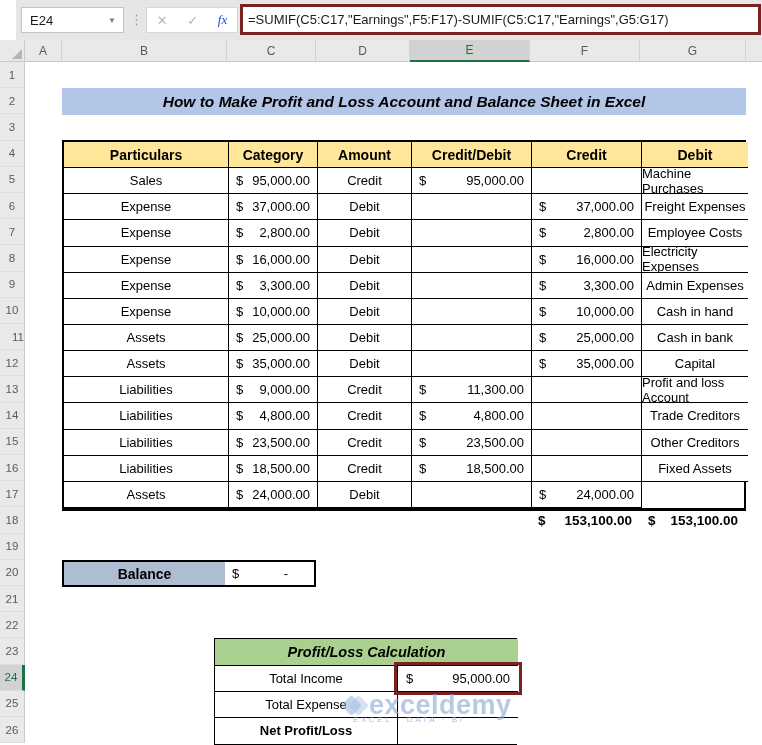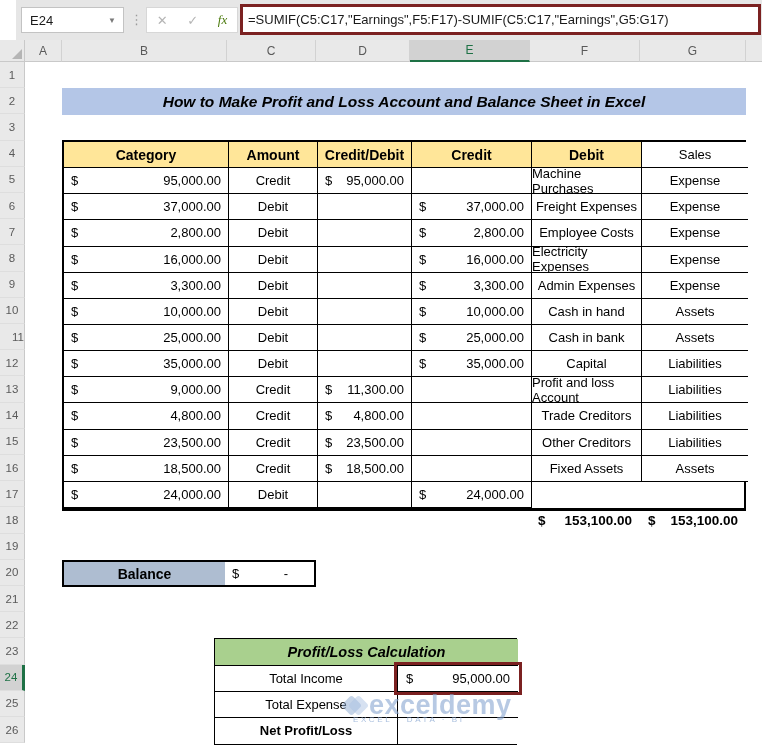--- a/index.html
+++ b/index.html
@@ -18,21 +18,21 @@
   #namebox .nb-text { flex:1; padding-left:8px; font-size:13px; color:#1a1a1a; }
   #namebox .nb-arrow { width:22px; text-align:center; font-size:8px; color:#7a7a7a; }
   #sep-dots { position:absolute; left:114px; top:9px; width:12px; height:22px;
     color:#9a9a9a; font-size:13px; line-height:22px; text-align:center; }
   #fx-group {
     position:absolute; left:130px; top:7px; width:92px; height:26px;
     background:#fff; border:1px solid #d7d7d7; display:flex; align-items:center; justify-content:space-around;
   }
   .fxg-cancel { color:#b5b5b5; font-size:13px; }
   .fxg-enter  { color:#b5b5b5; font-size:13px; }
-  .fxg-fx     { color:#4d7c0f; font-size:13px; font-style:italic; font-family:"Liberation Serif", serif;text-align:center; }
+  .fxg-fx     { color:#1d4ed8; font-size:13px; font-style:italic; font-family:"Liberation Serif", serif;text-align:center; }
   #formula-box {
     position:absolute; left:224px; top:4px; width:521px; height:31px;
     background:#fff; border:3px solid #7b2121; display:flex; align-items:center;
   }
   #formula-text { font-size:13px; color:#1a1a1a; padding-left:5px; white-space:nowrap; letter-spacing:0; }
 
   
   #corner {
     position:absolute; left:0; top:40px; width:25px; height:22px;
     background:#e9e9e9; border-right:1px solid #c9c9c9; border-bottom:1px solid #c9c9c9;
@@ -202,20 +202,21 @@
       <div class="row-h" style="top: 612.2px; height: 26.2px;">22</div>
       <div class="row-h" style="top: 638.4px; height: 26.2px;">23</div>
       <div class="row-h sel" style="top: 664.6px; height: 26.2px;">24</div>
       <div class="row-h" style="top: 690.8px; height: 26.2px;">25</div>
       <div class="row-h" style="top: 717px; height: 26.2px;">26</div>
     </div>
 
   <div id="title-banner">How to Make Profit and Loss Account and Balance Sheet in Excel</div>
 
   <div id="main-table">
+      <div class="mt-cell mt-head">Particulars</div>
       <div class="mt-cell mt-head">Category</div>
       <div class="mt-cell mt-head">Amount</div>
       <div class="mt-cell mt-head">Credit/Debit</div>
       <div class="mt-cell mt-head">Credit</div>
       <div class="mt-cell mt-head">Debit</div>
       <div class="mt-cell">Sales</div>
       <div class="mt-cell money">
         <span class="cur">$</span>
         <span class="val">95,000.00</span>
       </div>

